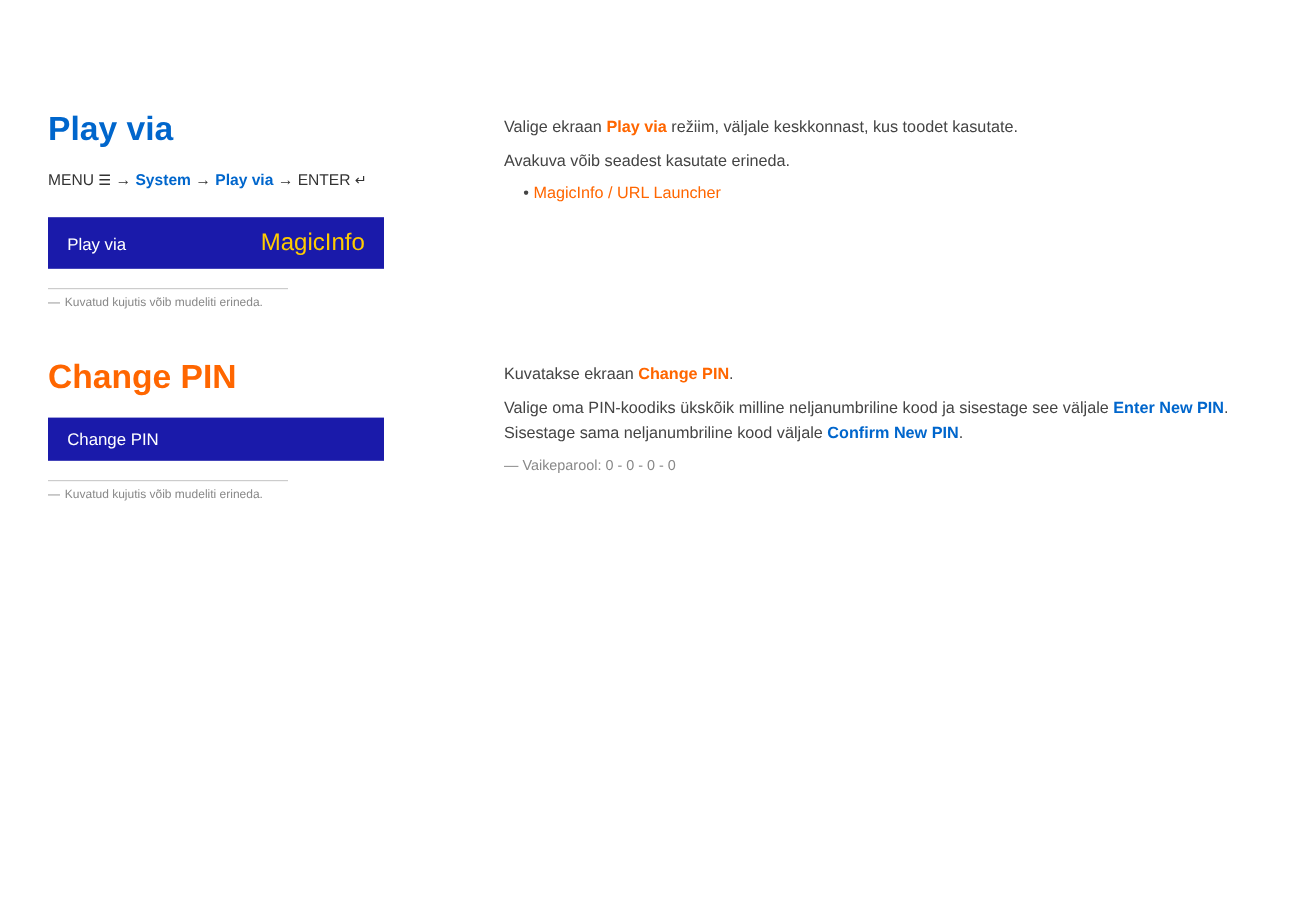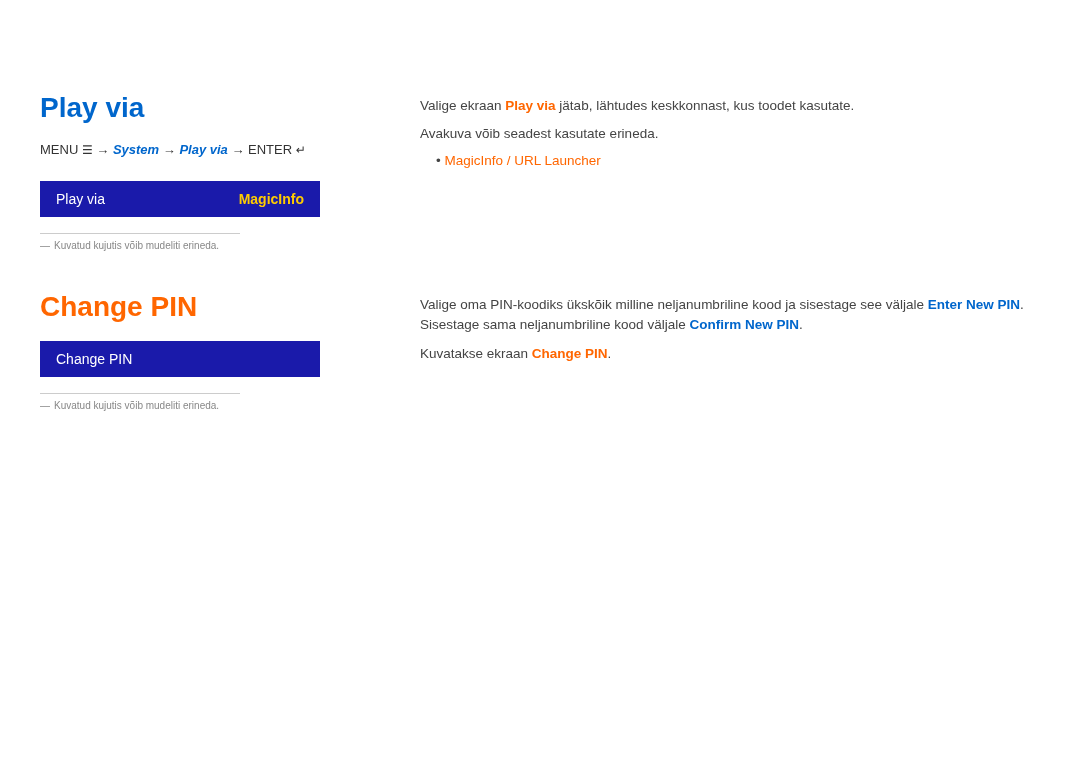--- a/index.html
+++ b/index.html
@@ -40,21 +40,20 @@
     .menu-path {
       font-size: 13px;
       color: #333;
       margin-bottom: 24px;
       font-weight: 500;
     }
 
     .menu-path .highlight-blue {
       color: #0066cc;
       font-weight: bold;
-      font-style: italic;
     }
 
     .menu-path .highlight-orange {
       color: #ff6600;
       font-weight: bold;
     }
 
     .menu-symbol {
       font-size: 12px;
     }
@@ -69,23 +68,22 @@
       width: 280px;
       margin-bottom: 8px;
     }
 
     .ui-mockup .label-left {
       font-size: 14px;
       color: #fff;
     }
 
     .ui-mockup .label-right {
-      font-size: 14px;
+      font-size: 20px;
       color: #ffcc00;
-      font-weight: bold;
     }
 
     .ui-mockup-single {
       background: #1a1aaa;
       color: #fff;
       padding: 10px 16px;
       width: 280px;
       margin-bottom: 8px;
       font-size: 14px;
     }
@@ -151,39 +149,40 @@
     </div>
     <div class="ui-mockup">
       <span class="label-left">Play via</span>
       <span class="label-right">MagicInfo</span>
     </div>
     <hr class="divider-line">
     <div class="note"><span class="dash">―</span><span>Kuvatud kujutis võib mudeliti erineda.</span></div>
   </div>
   <div class="right-col">
     <p>
-      <span>Valige ekraan </span><span class="highlight-orange">Play via</span><span> jätab, lähtudes keskkonnast, kus toodet kasutate.</span>
+      <span>Valige ekraan </span><span class="highlight-orange">Play via</span><span> režiim, väljale keskkonnast, kus toodet kasutate.</span>
     </p>
     <p>Avakuva võib seadest kasutate erineda.</p>
     <ul class="bullet-list">
       <li>MagicInfo / URL Launcher</li>
     </ul>
   </div>
 </div>
 
 <div class="section">
   <div class="left-col">
     <div class="section-title" style="color:#ff6600;">Change PIN</div>
     <div class="ui-mockup-single">
       <span class="label-left">Change PIN</span>
     </div>
     <hr class="divider-line">
     <div class="note"><span class="dash">―</span><span>Kuvatud kujutis võib mudeliti erineda.</span></div>
   </div>
   <div class="right-col">
     <p>
+      <span>Kuvatakse ekraan </span><span class="highlight-orange">Change PIN</span><span>.</span>
+    </p>
+    <p>
       <span>Valige oma PIN-koodiks ükskõik milline neljanumbriline kood ja sisestage see väljale </span><span class="highlight-blue">Enter New PIN</span><span>. Sisestage sama neljanumbriline kood väljale </span><span class="highlight-blue">Confirm New PIN</span><span>.</span>
     </p>
-    <p>
-      <span>Kuvatakse ekraan </span><span class="highlight-orange">Change PIN</span><span>.</span>
-    </p>
+    <p style="color:#888; font-size:12px;">― Vaikeparool: 0 - 0 - 0 - 0</p>
   </div>
 </div>
 
 </body></html>

